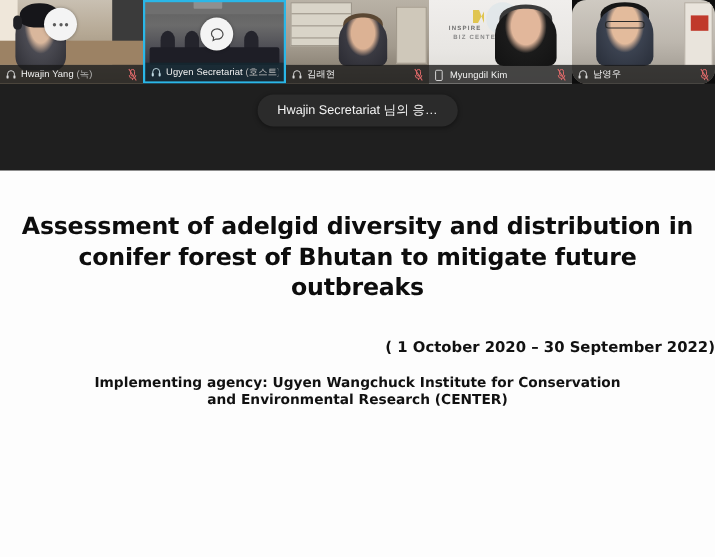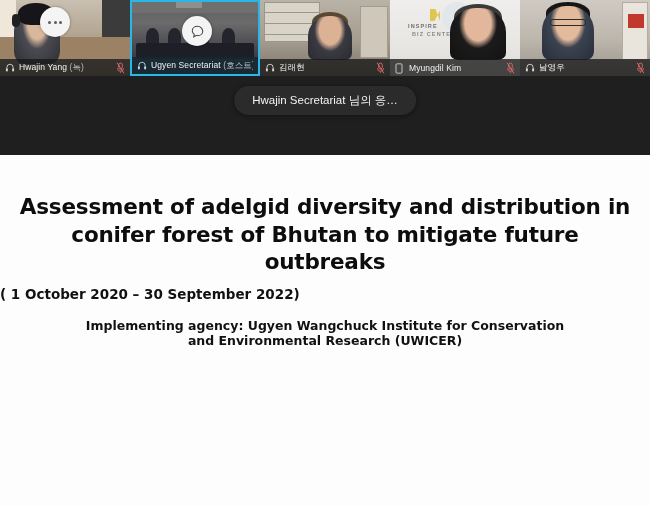--- a/index.html
+++ b/index.html
@@ -93,21 +93,21 @@
   .t4 { background: linear-gradient(180deg,#b9b2a6 0%,#a39b8e 55%,#7c7366 100%); }
   .t4 .shelf { position:absolute; left:4px;top:2px;width:56px;height:40px;background:#d9d4c8;border:1px solid #9d968a; }
   .t4 .shelfline { position:absolute; left:5px;width:54px;height:1px;background:#9d968a;}
   .t4 .person { position:absolute; left:48px; top:16px; width:44px;height:44px;
      background: radial-gradient(ellipse at 50% 32%, #dcb294 0 34%, #3a3a42 50%, #2a2a31 100%);
      border-radius:46% 46% 16% 16%;}
   .t4 .hair { position:absolute; left:52px; top:12px; width:36px;height:20px;background:#5a4733;border-radius:50% 50% 32% 32%; }
   .t4 .cab { position:absolute; right:2px; top:6px; width:28px;height:52px; background:#cfc8ba; border:1px solid #a39b8e;}
 
   
-  .t5 { background: linear-gradient(180deg,#cfcac2 0%,#bdb7ae 50%,#9a948b 100%); }
+  .t5 { background: linear-gradient(180deg,#cfcac2 0%,#bdb7ae 50%,#9a948b 100%); border-radius: 13px; }
   .t5 .person { position:absolute; left:22px; top:6px; width:52px;height:54px;
      background: radial-gradient(ellipse at 50% 30%, #e3bb9c 0 33%, #3b4250 48%, #282d38 100%);
      border-radius:46% 46% 16% 16%;}
   .t5 .hair { position:absolute; left:26px; top:2px; width:44px;height:22px;background:#161616;border-radius:50% 50% 30% 30%; }
   .t5 .glass { position:absolute; left:30px; top:19px; width:36px;height:7px; border:1.4px solid #2a2a2a; border-radius:3px; background:transparent;}
   .t5 .rack { position:absolute; right:2px; top:2px; width:26px;height:58px;background:#e9e4dc;border:1px solid #b3aca2;}
   .t5 .red { position:absolute; right:6px; top:14px; width:16px;height:14px;background:#c0392b;}
 
   
   #toast {
@@ -126,21 +126,21 @@
     background:#fdfdfd; overflow:hidden;
   }
   #slide-title {
     margin: 38px 16px 0 16px;
     text-align:center;
     font-size:21.5px; font-weight:700; line-height:1.28;
     color:#0d0d0d; letter-spacing:-0.2px;
     font-family:"DejaVu Sans", sans-serif;
   }
   #slide-period {
-    margin-top:10px; text-align:left;
+    margin-top:32px; text-align:right;
     font-size:13.5px; font-weight:700; color:#111;
     font-family:"DejaVu Sans", sans-serif;
   }
   #slide-agency {
     margin:16px auto 0 auto; text-align:center; width:500px;
     font-size:12.5px; font-weight:700; color:#111; line-height:1.25;
     font-family:"DejaVu Sans", sans-serif;
   }
 </style>
 </head>
@@ -297,16 +297,16 @@
         </span>
       </div>
     </div>
   </div>
 
   <div id="toast">Hwajin Secretariat 님의 응…</div>
 
   <div id="slide">
     <div id="slide-title">Assessment of adelgid diversity and distribution in conifer forest of Bhutan to mitigate future outbreaks</div>
     <div id="slide-period">( 1 October 2020 – 30 September 2022)</div>
-    <div id="slide-agency">Implementing agency: Ugyen Wangchuck Institute for Conservation and Environmental Research (UWICER)</div>
+    <div id="slide-agency">Implementing agency: Ugyen Wangchuck Institute for Conservation and Environmental Research (CENTER)</div>
 
   </div>
 </div>
 
 </body></html>

